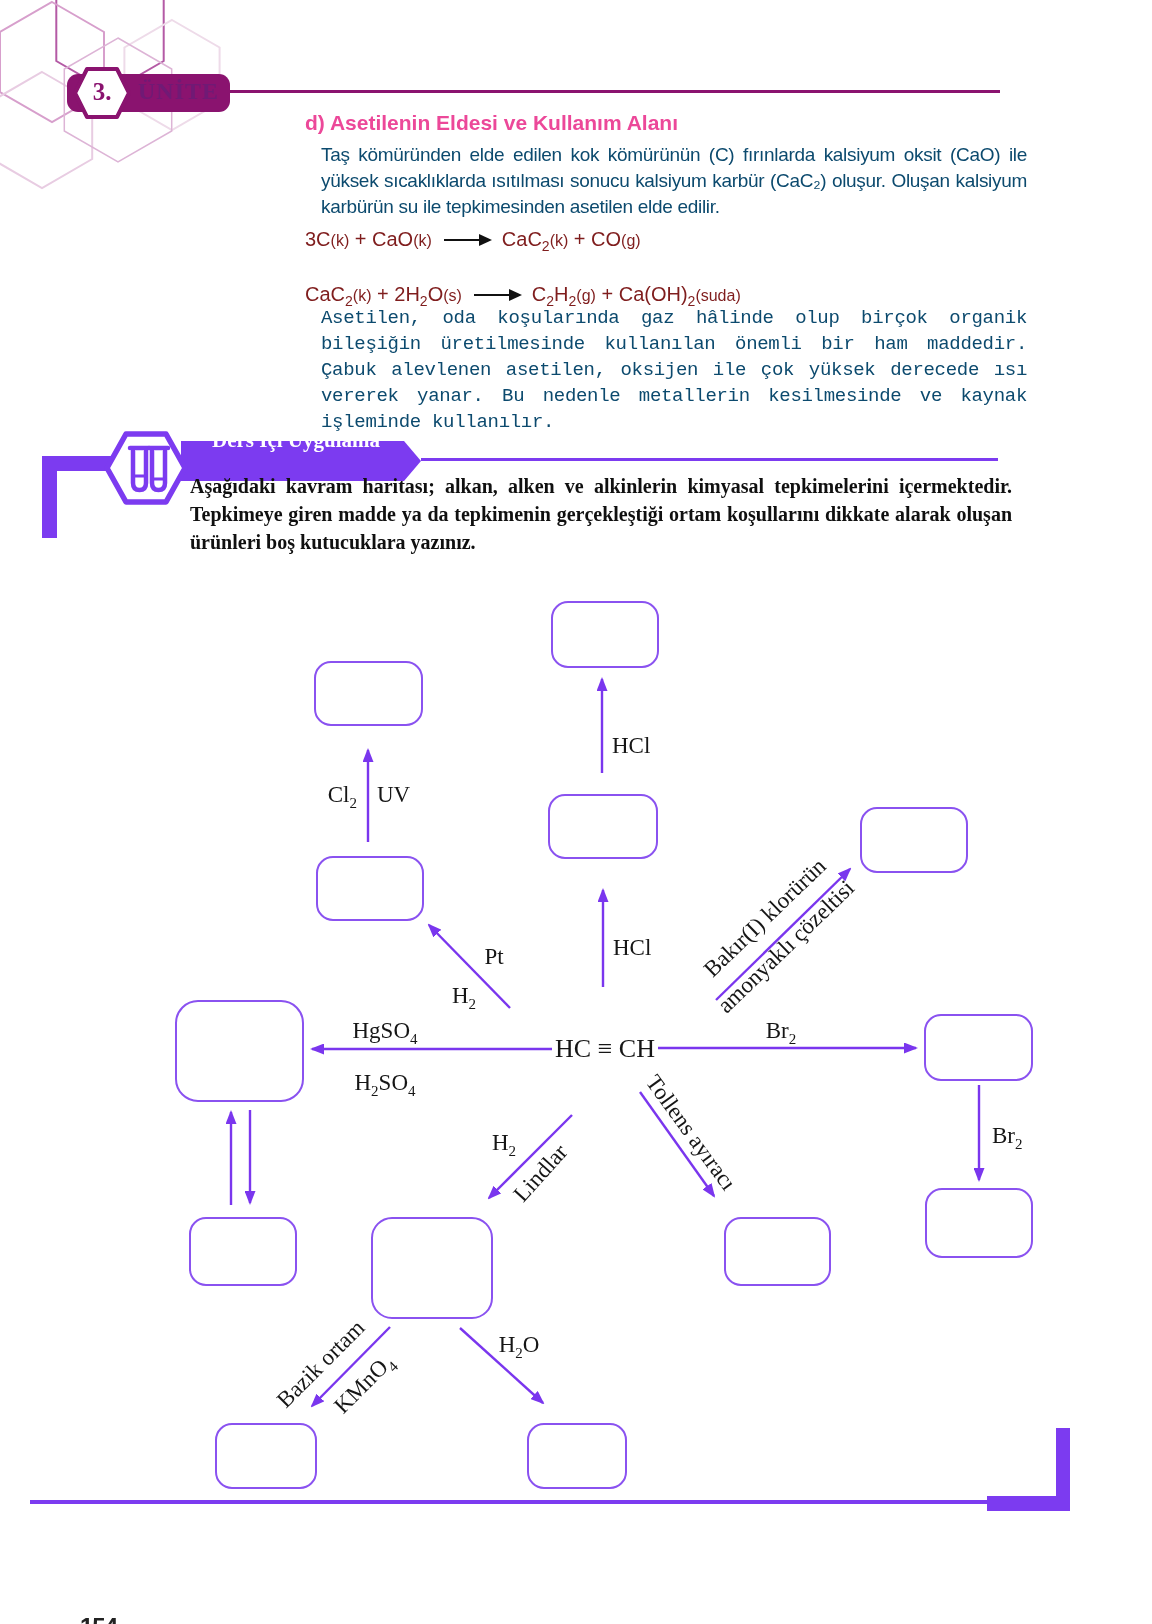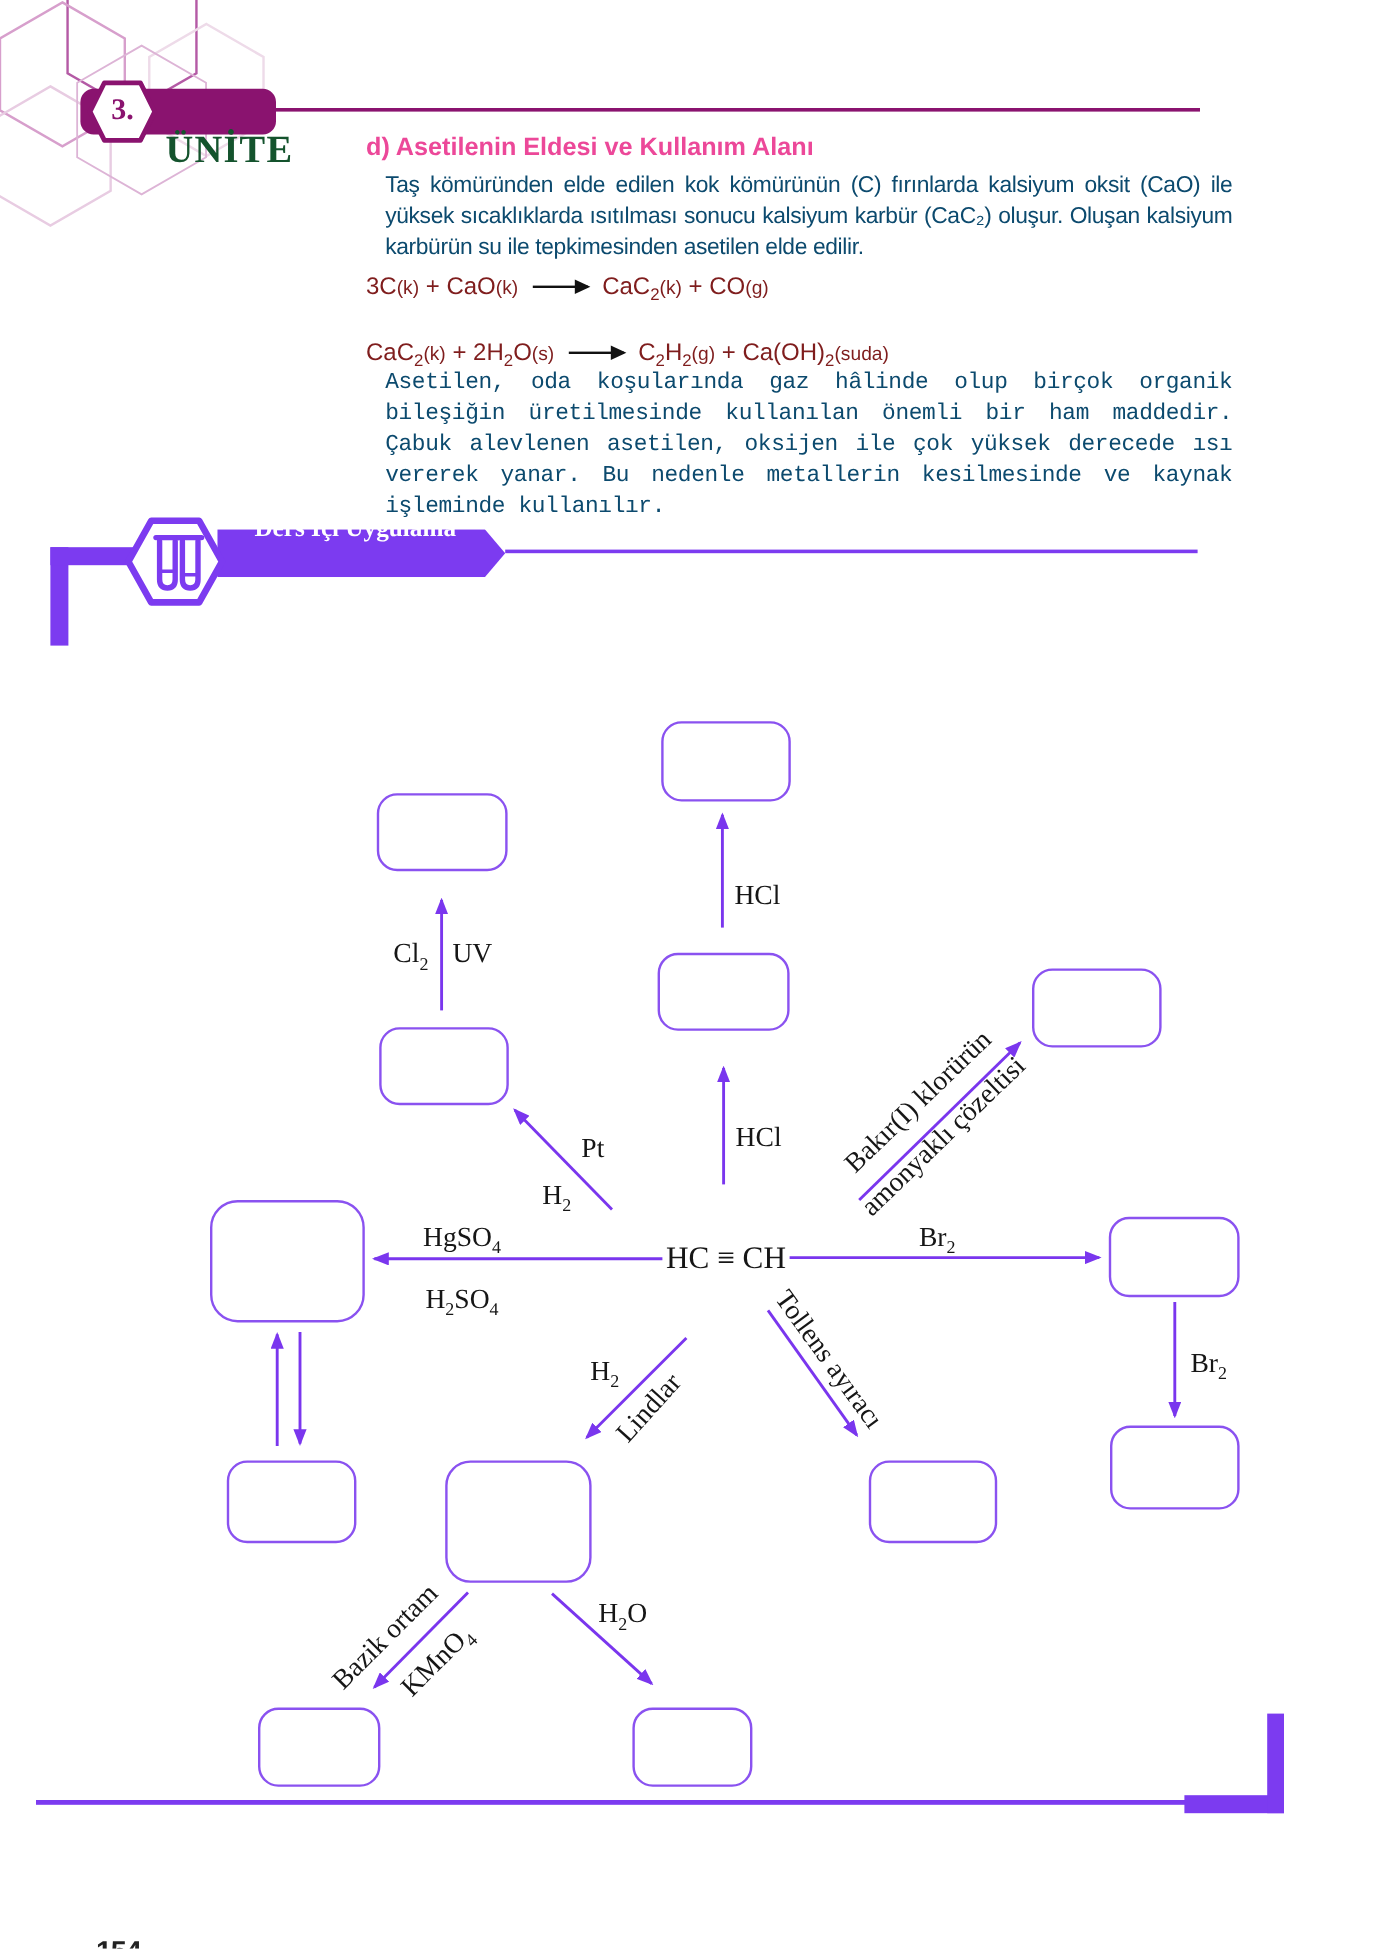--- a/index.html
+++ b/index.html
@@ -5,22 +5,22 @@
   html,body{margin:0;padding:0;background:#fff;}
   #page{position:relative;width:1152px;height:1624px;background:#fff;overflow:hidden;
         font-family:"Liberation Sans",sans-serif;color:#1f1f1f;}
   .abs{position:absolute;}
 
   
   #hexdeco{left:0;top:0;}
 
   
   #unit-pill{left:67px;top:74px;width:163px;height:38px;background:#8A136F;border-radius:11px;}
-  #unit-label{left:138px;top:78px;width:92px;color:#14532d;font-family:"Liberation Serif",serif;
-              font-weight:bold;font-size:32px;letter-spacing:1px;margin-top:28px;}
+  #unit-label{left:138px;top:78px;width:92px;color:#701a75;font-family:"Liberation Serif",serif;
+              font-weight:bold;font-size:24px;letter-spacing:1px;}
   #unit-hexwrap{left:73px;top:66px;width:58px;height:54px;}
   #unit-num{left:73px;top:78px;width:58px;text-align:center;color:#8A136F;
             font-family:"Liberation Serif",serif;font-weight:bold;font-size:25px;}
   #unit-line{left:228px;top:90px;width:772px;height:3px;background:#8A136F;}
 
   
   #heading{left:305px;top:111px;width:710px;font-size:21px;font-weight:bold;color:#ec4899;}
   .para{left:321px;width:706px;font-size:19px;line-height:26px;text-align:justify;
         letter-spacing:-0.3px;color:#0c4a6e;}
   #para1{top:142px;}
@@ -100,20 +100,21 @@
     <polygon points="24,5 64,5 83,39 64,73 24,73 5,39" fill="#fff" stroke="#7C3BF0" stroke-width="5.5" stroke-linejoin="round"></polygon>
     <g stroke="#7C3BF0" stroke-width="4.5" fill="none" stroke-linecap="round">
       <path d="M31,22 L31,54 Q31,61 37.5,61 Q44,61 44,54 L44,22"></path>
       <line x1="28" y1="19" x2="47" y2="19"></line>
       <line x1="31.5" y1="47" x2="43.5" y2="47" stroke-width="3"></line>
       <path d="M50,22 L50,54 Q50,61 56.5,61 Q63,61 63,54 L63,22"></path>
       <line x1="47" y1="19" x2="66" y2="19"></line>
       <line x1="50.5" y1="50" x2="62.5" y2="50" stroke-width="3"></line>
     </g>
   </svg>
+  <div id="instruction" class="abs">Aşağıdaki kavram haritası; alkan, alken ve alkinlerin kimyasal tepkimelerini içermektedir. Tepkimeye giren madde ya da tepkimenin gerçekleştiği ortam koşullarını dikkate alarak oluşan ürünleri boş kutucuklara yazınız.</div>
 
   <svg id="map" class="abs" width="1152" height="964" viewBox="0 0 1152 964">
     <defs>
       <marker id="ah" viewBox="0 0 14 11" refX="12" refY="5.5" markerWidth="14" markerHeight="11" orient="auto" markerUnits="userSpaceOnUse">
         <path d="M0,0 L14,5.5 L0,11 Z" fill="#7A36EE"></path>
       </marker>
     </defs>
 
     <rect x="315" y="102" width="107" height="63" rx="16"></rect>
     <rect x="317" y="297" width="106" height="63" rx="16"></rect>

